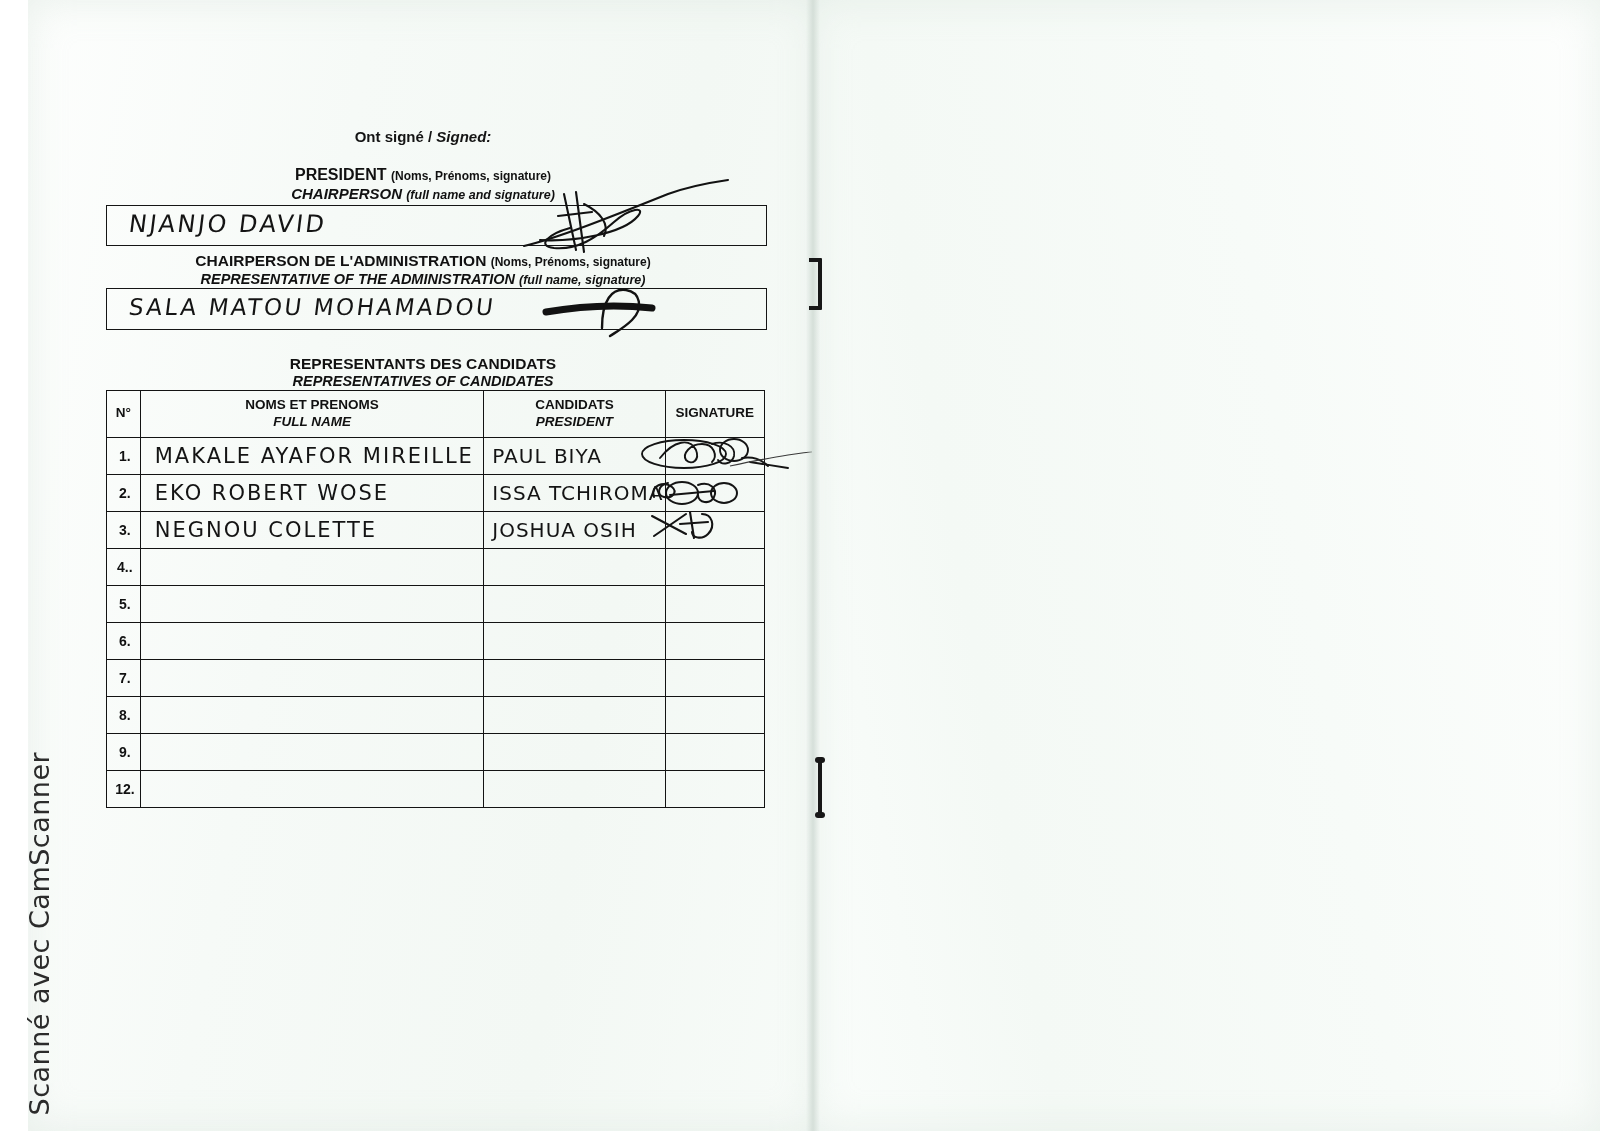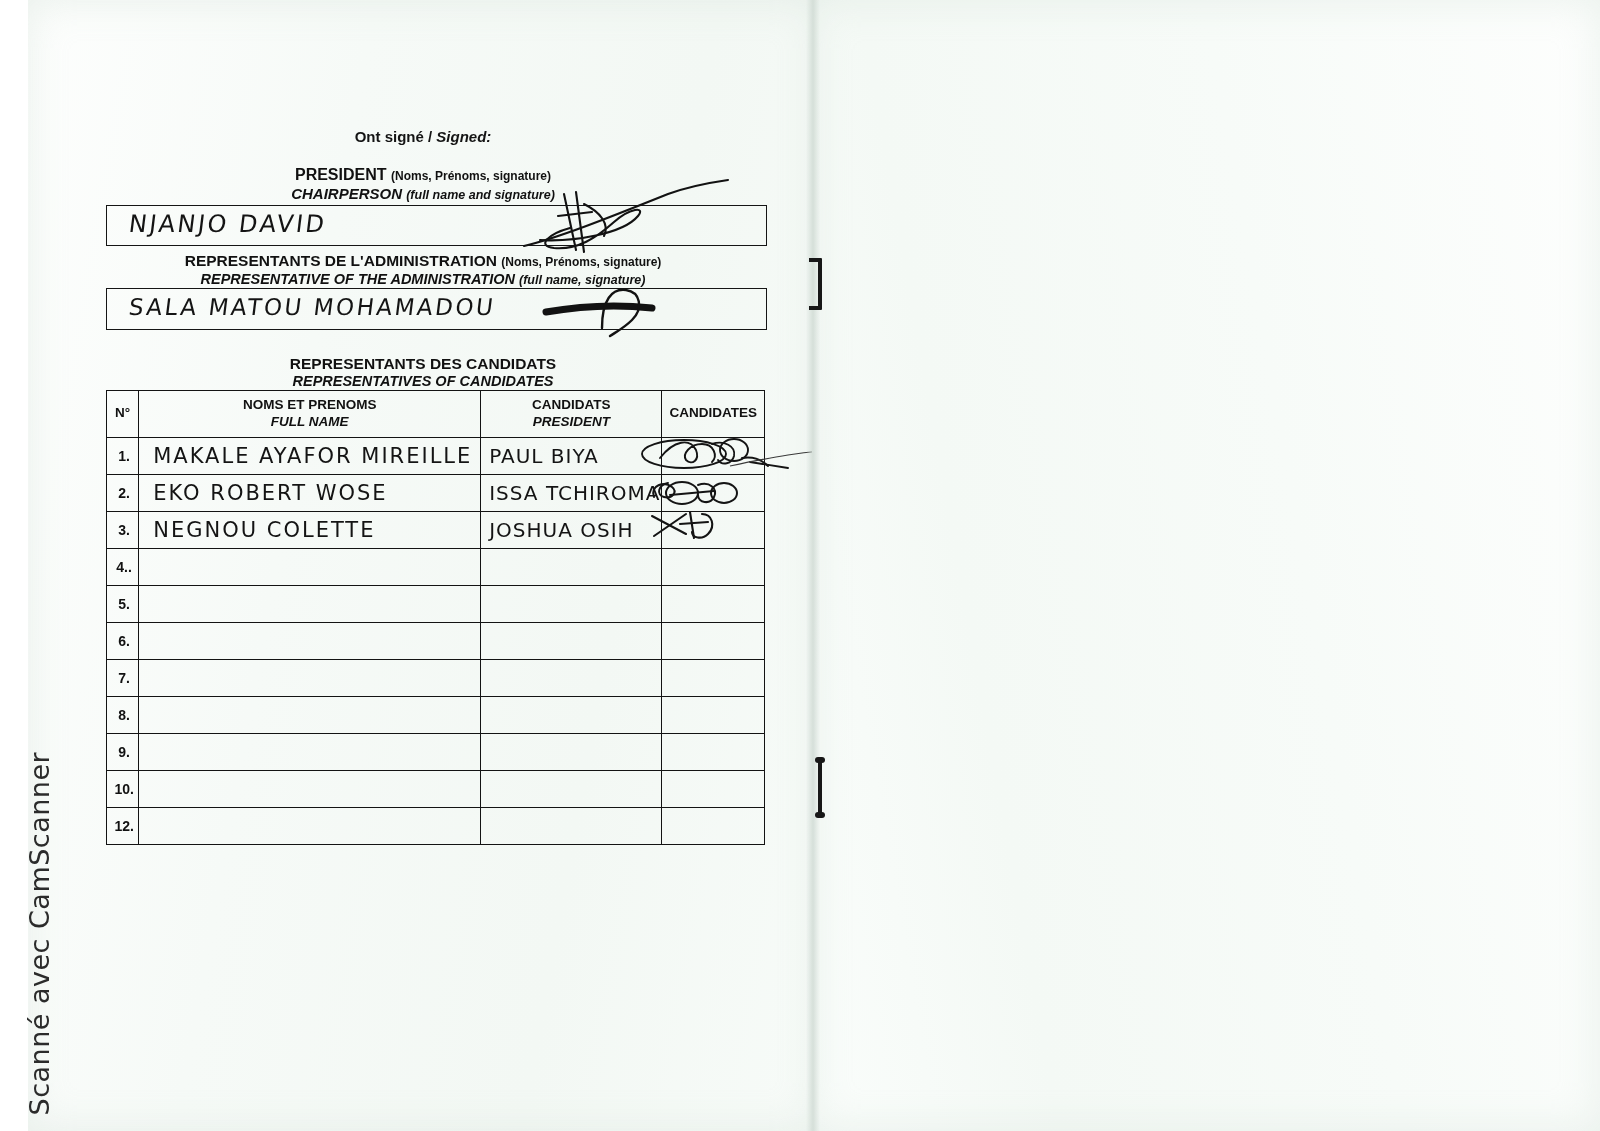--- a/index.html
+++ b/index.html
@@ -109,21 +109,21 @@
           <path d="M6,68 C40,60 90,40 150,16 C175,7 196,4 210,2"></path>
           <path d="M22,62 C55,64 105,56 120,38 C128,28 112,30 96,44 C78,60 60,72 36,70 C18,68 30,56 52,50"></path>
           <path d="M46,16 L58,72"></path>
           <path d="M58,14 L66,74"></path>
           <path d="M40,38 L74,34"></path>
           <path d="M66,26 C82,34 92,46 86,58"></path>
         </g>
       </svg>
 
       <div class="lbl-blk lbl-fr" style="top:252px;font-size:15.5px;">
-        <span>REPRESENTANTS DE L'ADMINISTRATION</span>
+        <span>CHAIRPERSON DE L'ADMINISTRATION</span>
         <span class="sm">(Noms, Prénoms, signature)</span>
       </div>
       <div class="lbl-blk lbl-en" style="top:271px;font-size:14.5px;">
         <span>REPRESENTATIVE OF THE ADMINISTRATION</span>
         <span class="sm">(full name, signature)</span>
       </div>
 
       <div class="namebox" style="left:78px;top:288px;width:659px;height:40px;">
         <div class="hand" style="position:absolute;left:22px;top:5px;font-size:23px;">SALA MATOU    MOHAMADOU</div>
       </div>
@@ -142,21 +142,21 @@
           <tr>
             <th style="width:40px">N°</th>
             <th style="width:340px">
               <span>NOMS ET PRENOMS</span>
               <span class="en">FULL NAME</span>
             </th>
             <th style="width:160px">
               <span>CANDIDATS</span>
               <span class="en">PRESIDENT</span>
             </th>
-            <th style="width:118px">CANDIDATES</th>
+            <th style="width:118px">SIGNATURE</th>
           </tr>
         </thead>
         <tbody id="ltbody">
             <tr>
               <td class="num">1.</td>
               <td class="nm"><span class="hand" style="font-size:21px;letter-spacing:2px;">MAKALE AYAFOR MIREILLE</span></td>
               <td class="cd"><span class="hand" style="font-size:20px;letter-spacing:1px;">PAUL BIYA</span></td>
               <td class="sg"></td>
             </tr>
             <tr>
@@ -196,26 +196,20 @@
               <td class="sg"></td>
             </tr>
             <tr>
               <td class="num">8.</td>
               <td class="nm"><span class="hand" style="font-size:0;letter-spacing:2px;"></span></td>
               <td class="cd"><span class="hand" style="font-size:0;letter-spacing:1px;"></span></td>
               <td class="sg"></td>
             </tr>
             <tr>
               <td class="num">9.</td>
-              <td class="nm"><span class="hand" style="font-size:0;letter-spacing:2px;"></span></td>
-              <td class="cd"><span class="hand" style="font-size:0;letter-spacing:1px;"></span></td>
-              <td class="sg"></td>
-            </tr>
-            <tr>
-              <td class="num">10.</td>
               <td class="nm"><span class="hand" style="font-size:0;letter-spacing:2px;"></span></td>
               <td class="cd"><span class="hand" style="font-size:0;letter-spacing:1px;"></span></td>
               <td class="sg"></td>
             </tr>
             <tr>
               <td class="num">12.</td>
               <td class="nm"><span class="hand" style="font-size:0;letter-spacing:2px;"></span></td>
               <td class="cd"><span class="hand" style="font-size:0;letter-spacing:1px;"></span></td>
               <td class="sg"></td>
             </tr>

